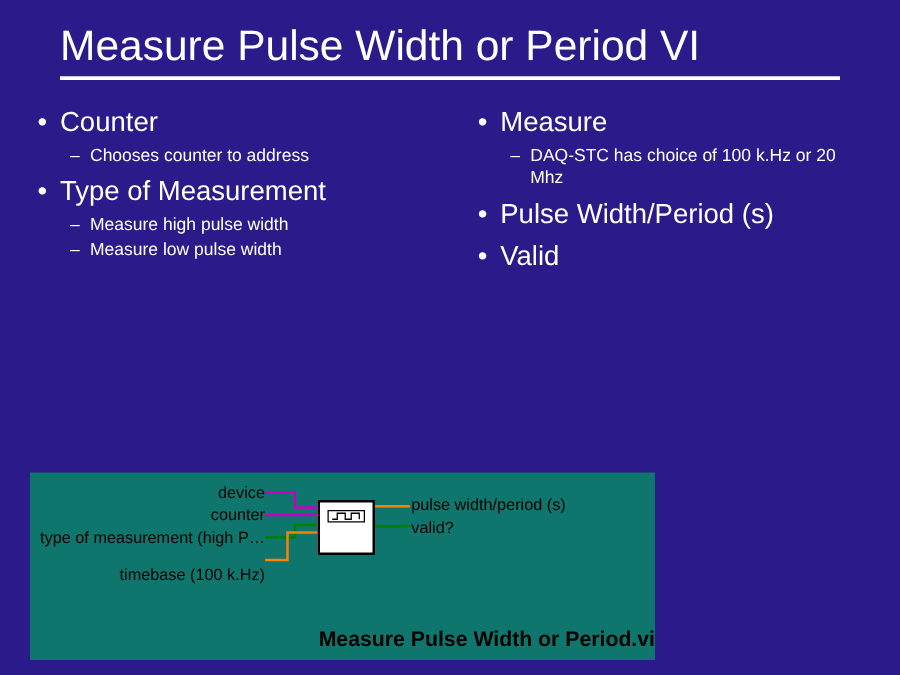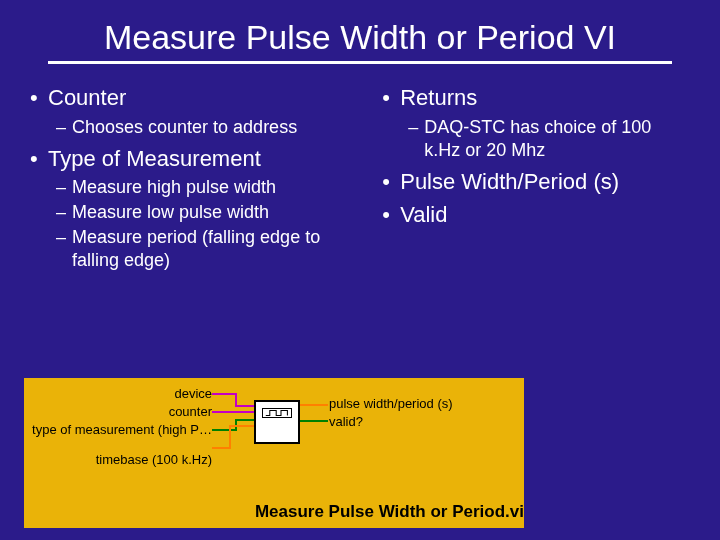--- a/index.html
+++ b/index.html
@@ -17,21 +17,20 @@
     height: 100%;
   }
   .title-wrap {
     border-bottom: 3px solid #fff;
     margin: 0 20px 14px 20px;
     padding-bottom: 4px;
   }
   .title {
     font-size: 34px;
     font-weight: 400;
-    text-align: center;
   }
   .columns {
     display: flex;
     gap: 12px;
     padding: 0 2px;
   }
   .col { flex: 1; }
   .col.left { flex: 1.05; }
   .col.right { flex: 0.95; }
   .b1 {
@@ -42,39 +41,39 @@
     line-height: 1.25;
   }
   .b1::before {
     content: "•";
     position: absol;
     left: 0;
     top: 0;
     position: absolute;
   }
   .b2 {
-    font-size: 18px;
+    font-size: 14px;
     margin: 2px 0 2px 0;
     padding-left: 42px;
     position: relative;
     line-height: 1.28;
   }
   .b2::before {
     content: "–";
     position: absolute;
     left: 26px;
     top: 0;
   }
   .diagram-area {
     position: absolute;
     left: 24px;
     bottom: 12px;
     width: 500px;
     height: 150px;
-    background: #eab308;
+    background: #0f766e;
   }
   .d-caption {
     position: absolute;
     bottom: 6px;
     left: 0; right: 0;
     text-align: right;
     font-family: "Comic Sans MS", cursive, sans-serif;
     font-size: 17px;
     font-weight: bold;
     color: #000;
@@ -123,24 +122,23 @@
     <div class="title">Measure Pulse Width or Period VI</div>
   </div>
 
   <div class="columns">
     <div class="col left">
       <div class="b1">Counter</div>
       <div class="b2">Chooses counter to address</div>
       <div class="b1">Type of Measurement</div>
       <div class="b2">Measure high pulse width</div>
       <div class="b2">Measure low pulse width</div>
-      <div class="b2">Measure period (falling edge to falling edge)</div>
     </div>
     <div class="col right">
-      <div class="b1">Returns</div>
+      <div class="b1">Measure</div>
       <div class="b2">DAQ-STC has choice of 100 k.Hz or 20 Mhz</div>
       <div class="b1">Pulse Width/Period (s)</div>
       <div class="b1">Valid</div>
     </div>
   </div>
 
   <div class="diagram-area">
 
     <div class="d-label" style="right:312px; top:8px; text-align:right">device</div>
     <div class="d-label" style="right:312px; top:26px; text-align:right">counter</div>

